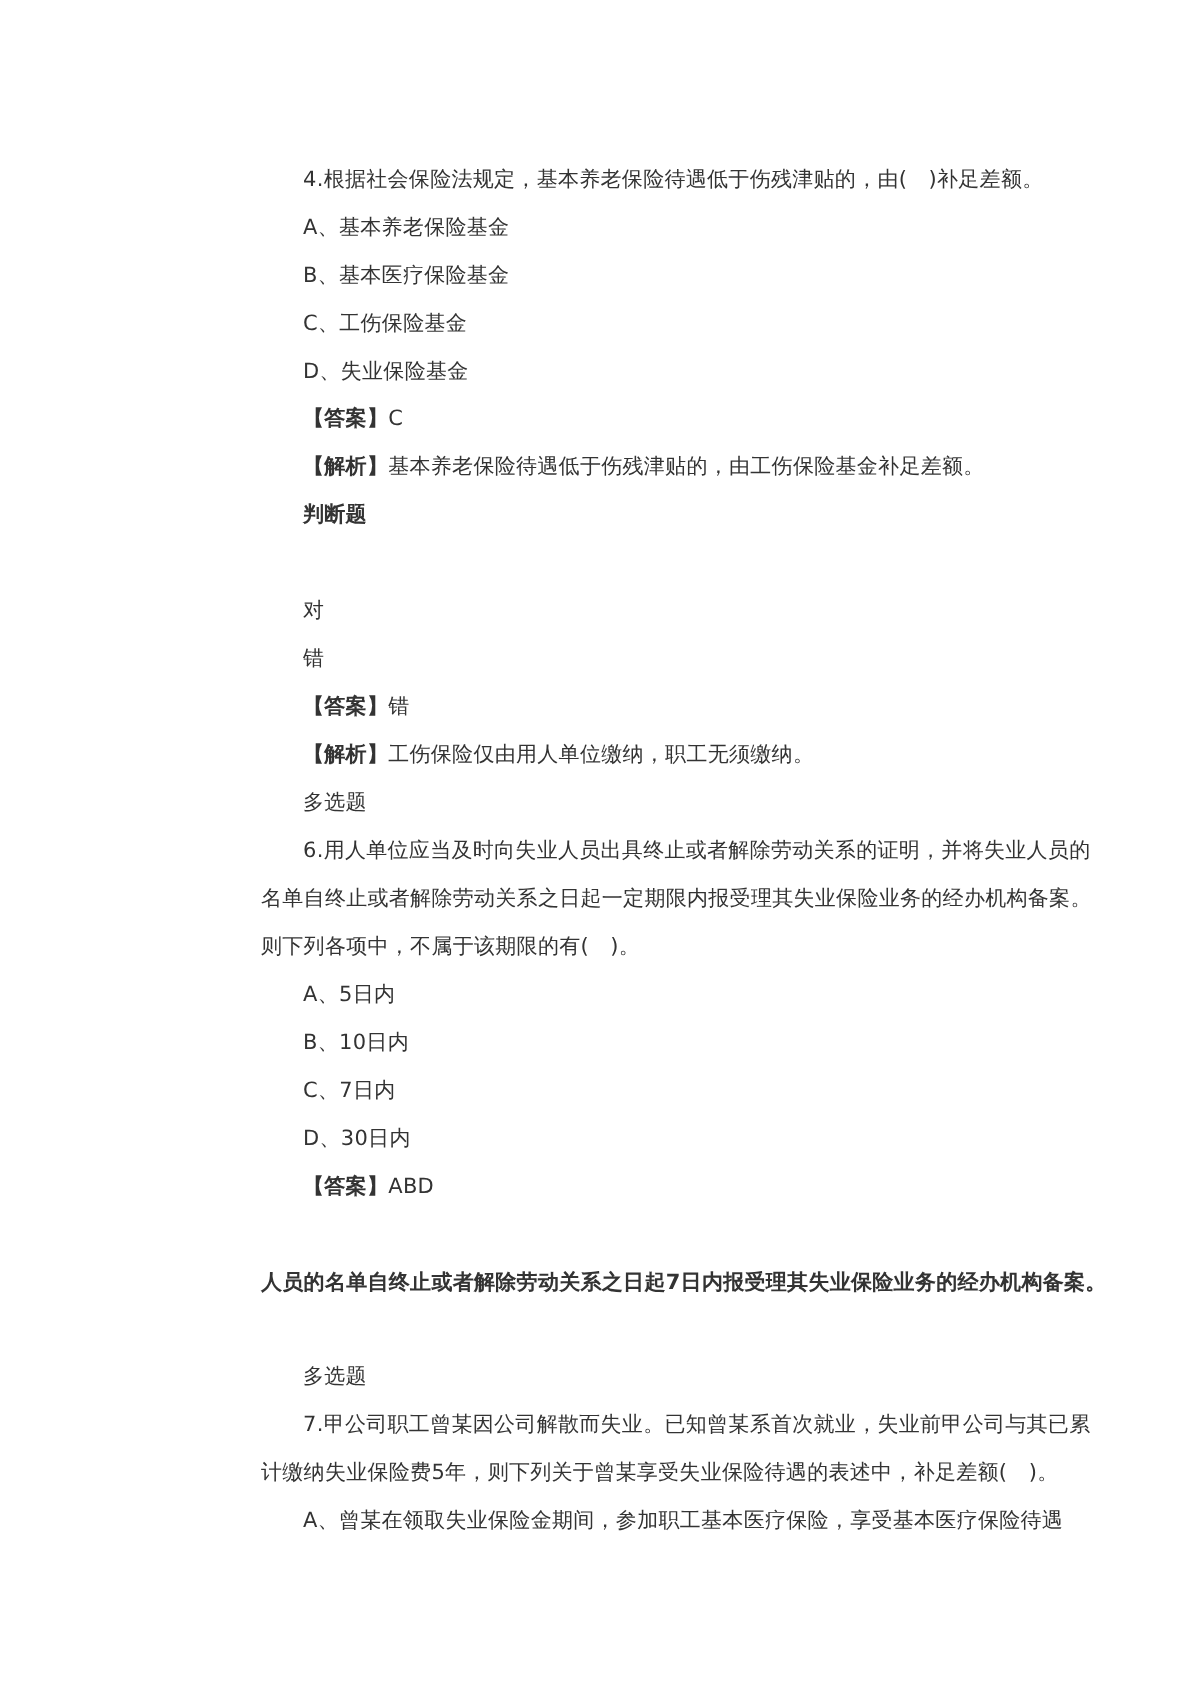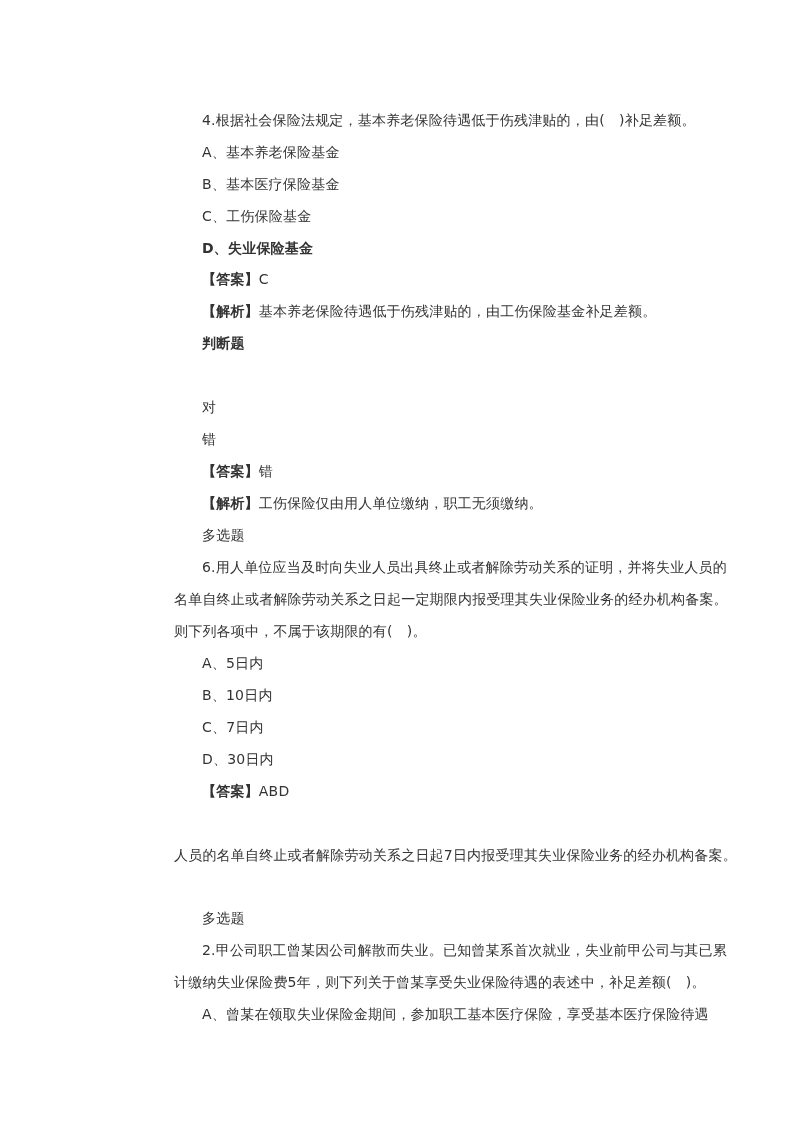--- a/index.html
+++ b/index.html
@@ -36,21 +36,21 @@
   </style>
 </head>
 <body>
 
 <div class="page">
 
   <div class="line ind1" style="top:111px;">4.根据社会保险法规定，基本养老保险待遇低于伤残津贴的，由(　)补足差额。</div>
   <div class="line ind1" style="top:143px;">A、基本养老保险基金</div>
   <div class="line ind1" style="top:175px;">B、基本医疗保险基金</div>
   <div class="line ind1" style="top:207px;">C、工伤保险基金</div>
-  <div class="line ind1" style="top:239px;font-weight:bold;">D、失业保险基金</div>
+  <div class="line ind1" style="top:239px;">D、失业保险基金</div>
   <div class="line ind1" style="top:270px;">
     <span class="bold-bracket">【答案】</span><span>C</span>
   </div>
   <div class="line ind1" style="top:302px;">
     <span class="bold-bracket">【解析】</span><span>基本养老保险待遇低于伤残津贴的，由工伤保险基金补足差额。</span>
   </div>
 
   <div class="line ind1" style="top:334px;font-weight:bold;">判断题</div>
   <div class="line ind1" style="top:398px;">对</div>
   <div class="line ind1" style="top:430px;">错</div>
@@ -65,20 +65,20 @@
   <div class="line ind1" style="top:558px;">6.用人单位应当及时向失业人员出具终止或者解除劳动关系的证明，并将失业人员的</div>
   <div class="line ind0" style="top:590px;">名单自终止或者解除劳动关系之日起一定期限内报受理其失业保险业务的经办机构备案。</div>
   <div class="line ind0" style="top:622px;">则下列各项中，不属于该期限的有(　)。</div>
   <div class="line ind1" style="top:654px;">A、5日内</div>
   <div class="line ind1" style="top:686px;">B、10日内</div>
   <div class="line ind1" style="top:718px;">C、7日内</div>
   <div class="line ind1" style="top:750px;">D、30日内</div>
   <div class="line ind1" style="top:782px;">
     <span class="bold-bracket">【答案】</span><span>ABD</span>
   </div>
-  <div class="line ind0" style="top:846px;">人员的名单自终止或者解除劳动关系之日起7日内报受理其失业保险业务的经办机构备案。</div>
+  <div class="line ind0" style="top:846px;font-weight:bold;">人员的名单自终止或者解除劳动关系之日起7日内报受理其失业保险业务的经办机构备案。</div>
 
   <div class="line ind1" style="top:909px;">多选题</div>
-  <div class="line ind1" style="top:941px;">2.甲公司职工曾某因公司解散而失业。已知曾某系首次就业，失业前甲公司与其已累</div>
+  <div class="line ind1" style="top:941px;">7.甲公司职工曾某因公司解散而失业。已知曾某系首次就业，失业前甲公司与其已累</div>
   <div class="line ind0" style="top:973px;">计缴纳失业保险费5年，则下列关于曾某享受失业保险待遇的表述中，补足差额(　)。</div>
   <div class="line ind1" style="top:1005px;">A、曾某在领取失业保险金期间，参加职工基本医疗保险，享受基本医疗保险待遇</div>
 
 </div>
 
 </body></html>

